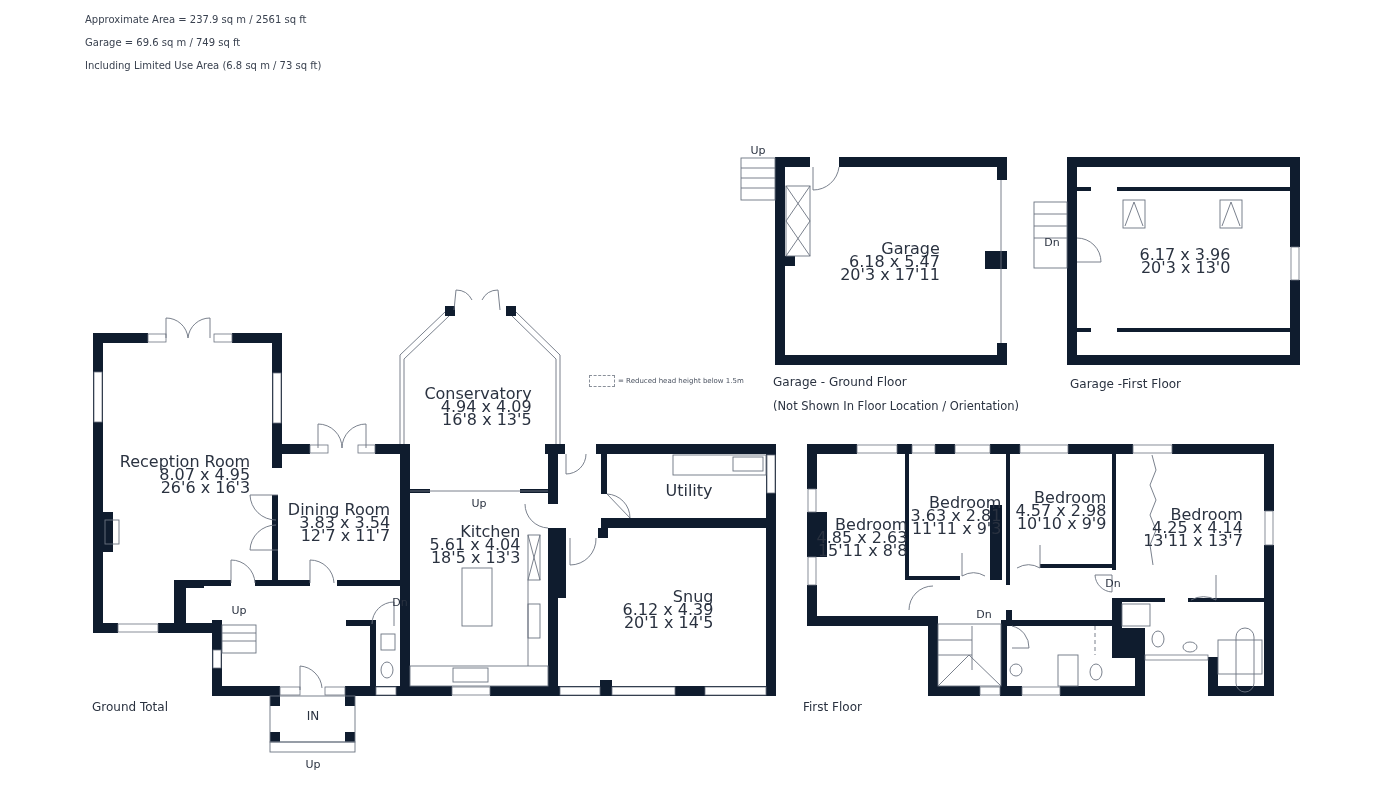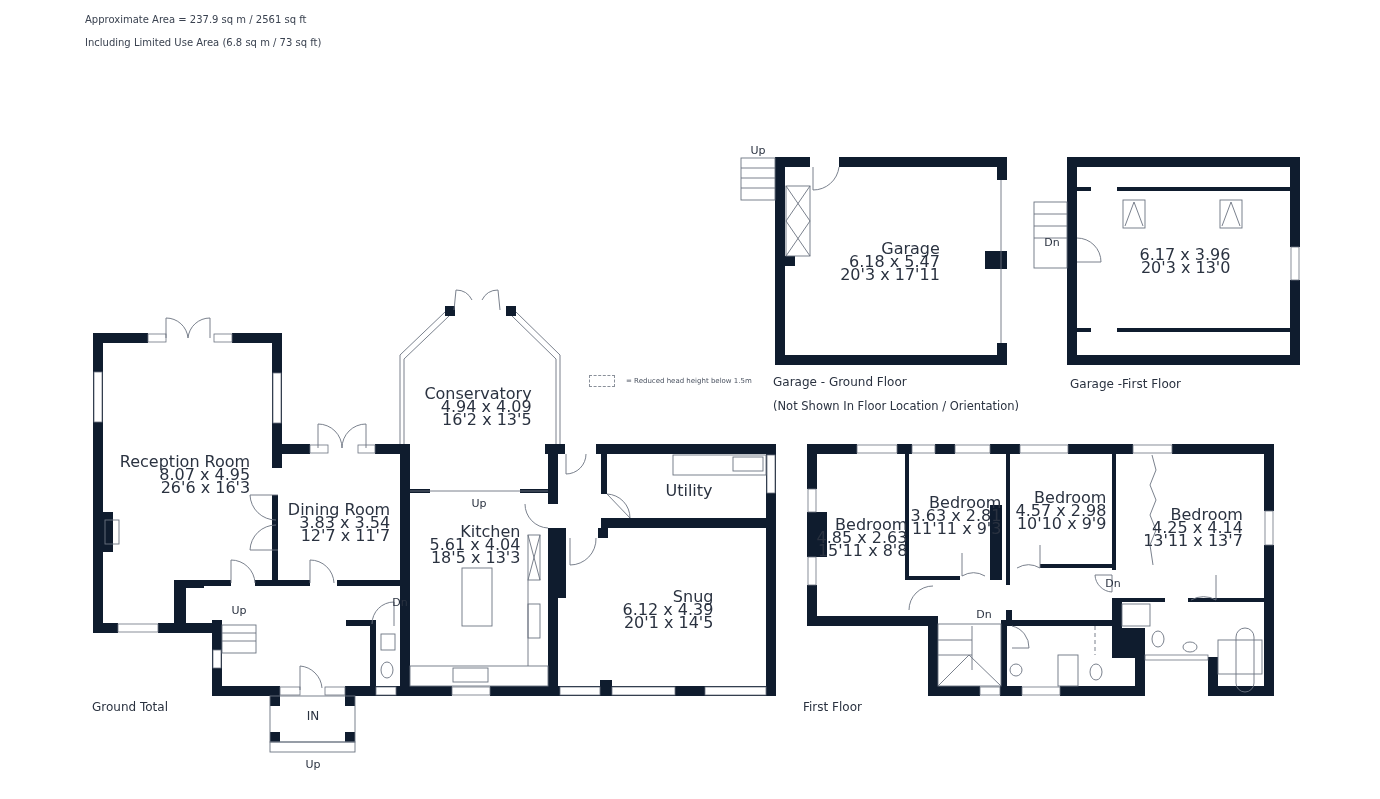--- a/index.html
+++ b/index.html
@@ -8,28 +8,29 @@
   .stats div{white-space:nowrap;}
   svg{position:absolute;left:0;top:0;}
   .w{fill:#0f1c2e;}
   .thin{fill:none;stroke:#6b7380;stroke-width:0.9;}
   .win{fill:#ffffff;stroke:#6b7380;stroke-width:0.8;}
   .door{fill:none;stroke:#6b7380;stroke-width:0.9;}
   .lbl{position:absolute;font-size:16px;line-height:13px;text-align:right;color:#2a3240;white-space:nowrap;transform:translateX(-50%);}
   .floor-title{position:absolute;font-size:12px;color:#2a3240;white-space:nowrap;}
   .note{position:absolute;font-size:11.5px;color:#2a3240;white-space:nowrap;}
   .small{position:absolute;font-size:11px;color:#2a3240;white-space:nowrap;transform:translateX(-50%);}
-  .legend{position:absolute;left:589px;top:375px;font-size:7px;color:#4a5260;white-space:nowrap;display:flex;align-items:center;gap:11px;}
+  .legend{position:absolute;left:589px;top:375px;font-size:7px;color:#4a5260;white-space:nowrap;display:flex;align-items:center;gap:3px;}
   .legend-box{width:24px;height:10px;border:1px dashed #8a909a;}
 </style>
 </head>
 <body>
 
 <div class="stats">
   <div>Approximate Area = 237.9 sq m / 2561 sq ft</div>
+  <div>Garage = 69.6 sq m / 749 sq ft</div>
   <div>Including Limited Use Area (6.8 sq m / 73 sq ft)</div>
 </div>
 
 <svg width="1380" height="799" viewBox="0 0 1380 799">
 
   <g>
 
     <rect class="w" x="93" y="333" width="10" height="300"></rect>
     <rect class="w" x="93" y="333" width="55" height="10"></rect>
     <rect class="w" x="232" y="333" width="50" height="10"></rect>
@@ -281,21 +282,21 @@
   <div>26'6 x 16'3</div>
 </div>
 <div class="lbl" style="left:339px;top:503px;">
   <div>Dining Room</div>
   <div>3.83 x 3.54</div>
   <div>12'7 x 11'7</div>
 </div>
 <div class="lbl" style="left:478px;top:387px;">
   <div>Conservatory</div>
   <div>4.94 x 4.09</div>
-  <div>16'2 x 13'5</div>
+  <div>16'8 x 13'5</div>
 </div>
 <div class="lbl" style="left:475px;top:525px;">
   <div>Kitchen</div>
   <div>5.61 x 4.04</div>
   <div>18'5 x 13'3</div>
 </div>
 <div class="lbl" style="left:689px;top:484px;">
   <div>Utility</div>
 </div>
 <div class="lbl" style="left:668px;top:590px;">

